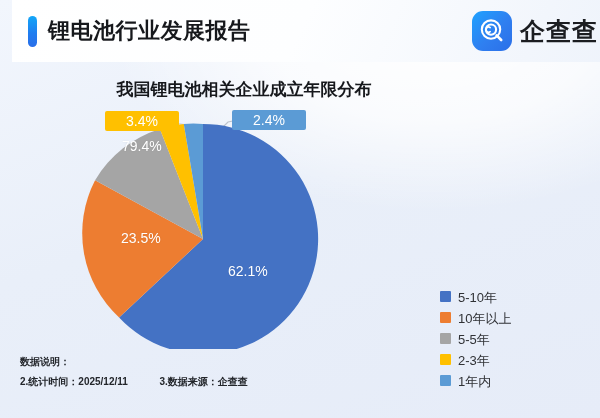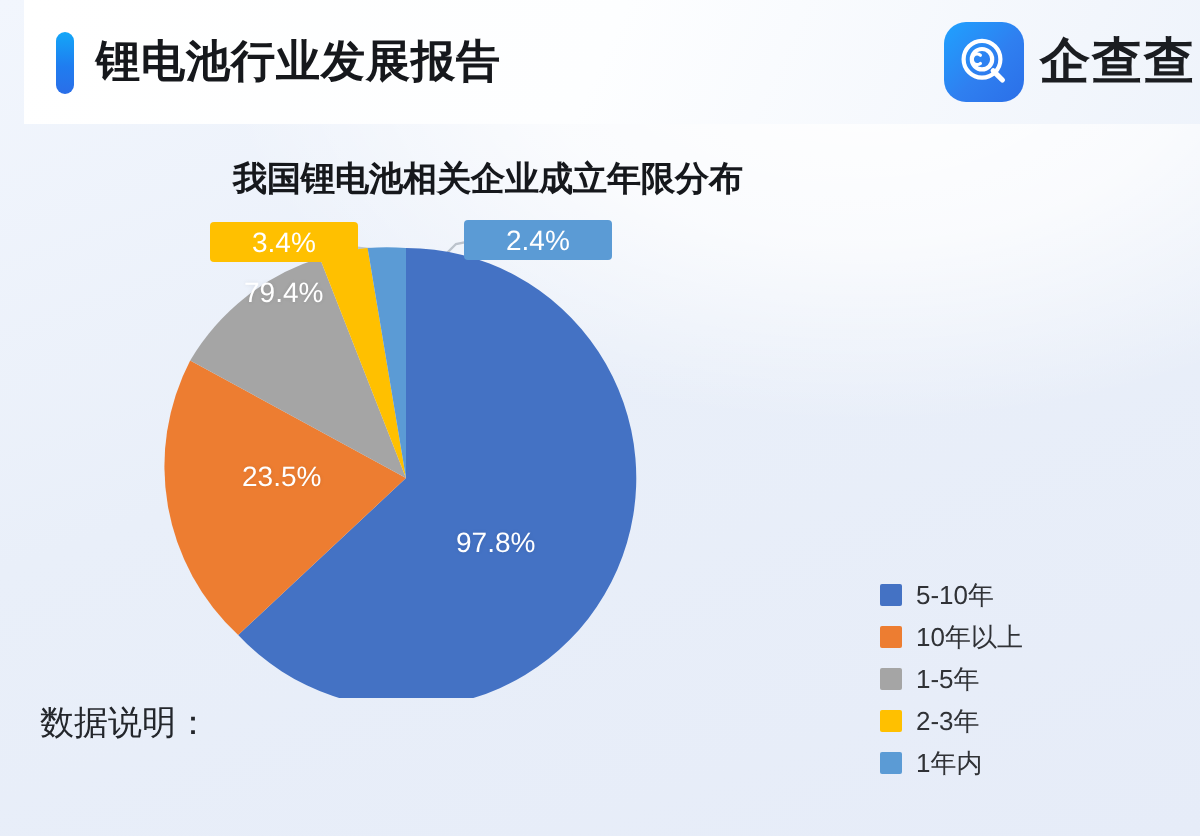--- a/index.html
+++ b/index.html
@@ -57,27 +57,27 @@
     text-shadow:0 0 2px rgba(0,0,0,.10);
   }
   .callout-label{
     position:absolute;font-size:14px;color:#ffffff;white-space:nowrap;
     padding:2px 21px;border-radius:2px;
   }
 
   #legend{
     position:absolute;left:440px;top:191px;display:flex;flex-direction:column;gap:8px;
   }
-  .legend-row{display:flex;align-items:center;gap:7px;}
+  .legend-row{display:flex;gap:7px;}
   .legend-swatch{width:11px;height:11px;border-radius:1px;flex:0 0 auto;}
   .legend-text{font-size:13px;color:#303236;line-height:13px;}
 
   
   #footer{position:absolute;left:20px;top:352px;width:566px;}
-  .foot-line{font-size:17px;color:#23262b;font-weight:normal;line-height:20px;white-space:nowrap;}
+  .foot-line{font-size:10px;color:#23262b;font-weight:bold;line-height:20px;white-space:nowrap;}
   .foot-inline{display:inline-block;}
   .foot-gap{display:inline-block;width:26px;}
 </style>
 </head>
 <body>
 
 <div id="page">
 
   <div id="header">
     <div id="accent-bar"></div>
@@ -115,48 +115,53 @@
         <path d="M145 135 L61.1 213.5 A115 115 0 0 1 37.1 76.2 Z" fill="#ed7d31"></path>
 
         <path d="M145 135 L37.1 76.2 A115 115 0 0 1 101.9 25.0 Z" fill="#a5a5a5"></path>
 
         <path d="M145 135 L101.9 25.0 A115 115 0 0 1 125.8 20.0 Z" fill="#ffc000"></path>
 
         <path d="M145 135 L125.8 20.0 A115 115 0 0 1 145 20 Z" fill="#5b9bd5"></path>
       </g>
     </svg>
 
-    <div class="slice-label" style="left:228px;top:163px;">97.8%</div>
+    <div class="slice-label" style="left:228px;top:163px;">62.1%</div>
     <div class="slice-label" style="left:121px;top:130px;">23.5%</div>
     <div class="slice-label" style="left:122px;top:38px;">79.4%</div>
 
     <div class="callout-label" style="left:105px;top:11px;background:#ffc000;">3.4%</div>
     <div class="callout-label" style="left:232px;top:10px;background:#5b9bd5;">2.4%</div>
 
     <div id="legend">
       <div class="legend-row">
         <span class="legend-swatch" style="background:#4472c4;"></span>
         <span class="legend-text">5-10年</span>
       </div>
       <div class="legend-row">
         <span class="legend-swatch" style="background:#ed7d31;"></span>
         <span class="legend-text">10年以上</span>
       </div>
       <div class="legend-row">
         <span class="legend-swatch" style="background:#a5a5a5;"></span>
-        <span class="legend-text">1-5年</span>
+        <span class="legend-text">5-5年</span>
       </div>
       <div class="legend-row">
         <span class="legend-swatch" style="background:#ffc000;"></span>
         <span class="legend-text">2-3年</span>
       </div>
       <div class="legend-row">
         <span class="legend-swatch" style="background:#5b9bd5;"></span>
         <span class="legend-text">1年内</span>
       </div>
     </div>
   </div>
 
   <div id="footer">
     <div class="foot-line">数据说明：</div>
+    <div class="foot-line">
+      <span class="foot-inline">2.统计时间：2025/12/11</span>
+      <span class="foot-gap"></span>
+      <span class="foot-inline">3.数据来源：企查查</span>
+    </div>
   </div>
 
 </div>
 
 </body></html>

